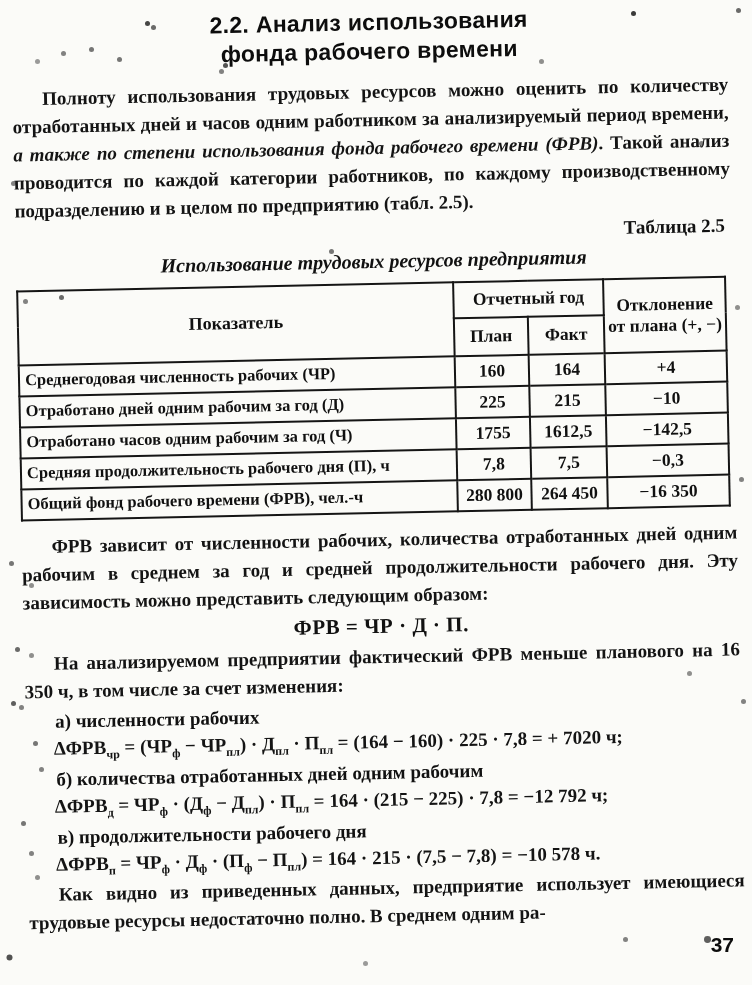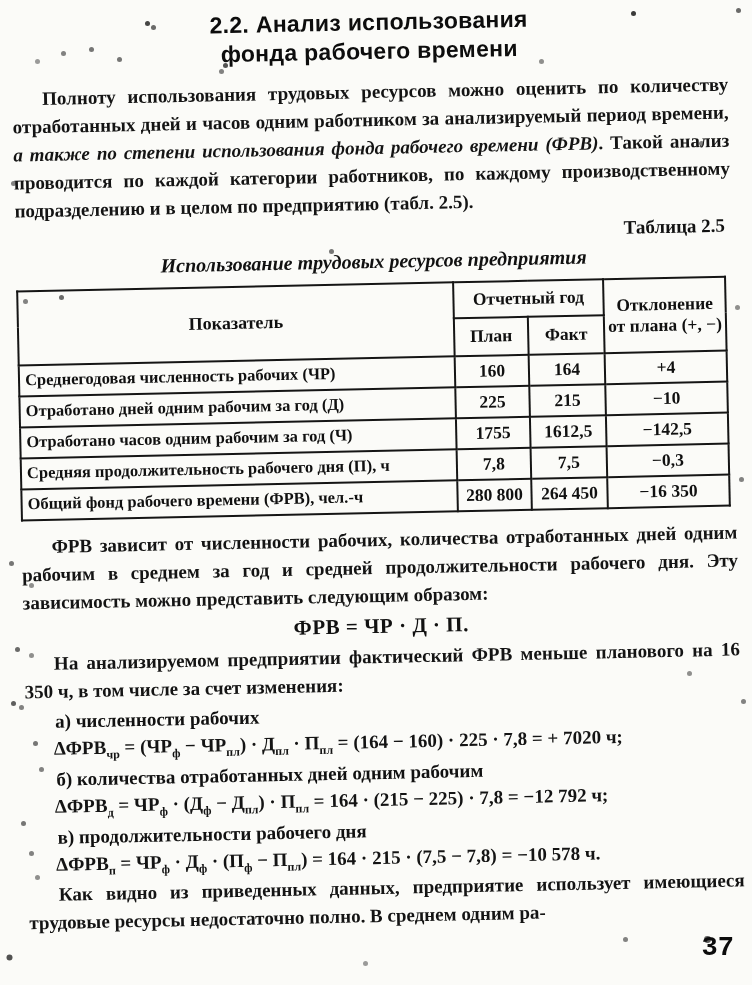--- a/index.html
+++ b/index.html
@@ -51,22 +51,22 @@
   .formula sub{font-size:12px;font-weight:700;}
   .formula-main{
     font-size:21px;font-weight:700;text-align:center;margin:4px 0;letter-spacing:.5px;
   }
   .list-item{
     font-size:19px;font-weight:700;line-height:28px;margin-left:30px;
   }
   .line{margin-top:2px;}
   .page-number{
     position:absolute;right:18px;top:933px;
-    font-family:Liberation Mono, monospace;
-    font-weight:700;font-size:27px;color:#0c0c0c;
+    font-family:Liberation Sans, sans-serif;
+    font-weight:700;font-size:21px;color:#0c0c0c;
   }
   .noise{
     position:absolute;left:0;top:0;width:3px;height:3px;border-radius:50%;background:transparent;
     box-shadow:
       632px 12px 0 1px rgba(10,10,10,.8), 737px 9px 0 1px rgba(10,10,10,.6),
       146px 22px 0 1px rgba(10,10,10,.75), 152px 26px 0 1px rgba(10,10,10,.6),
       90px 48px 0 1px rgba(10,10,10,.55), 62px 52px 0 1px rgba(10,10,10,.5),
       118px 58px 0 1px rgba(10,10,10,.55), 224px 64px 0 1px rgba(10,10,10,.7),
       220px 70px 0 1px rgba(10,10,10,.5), 36px 60px 0 1px rgba(10,10,10,.4),
       540px 60px 0 1px rgba(10,10,10,.45), 700px 142px 0 1px rgba(10,10,10,.5),

